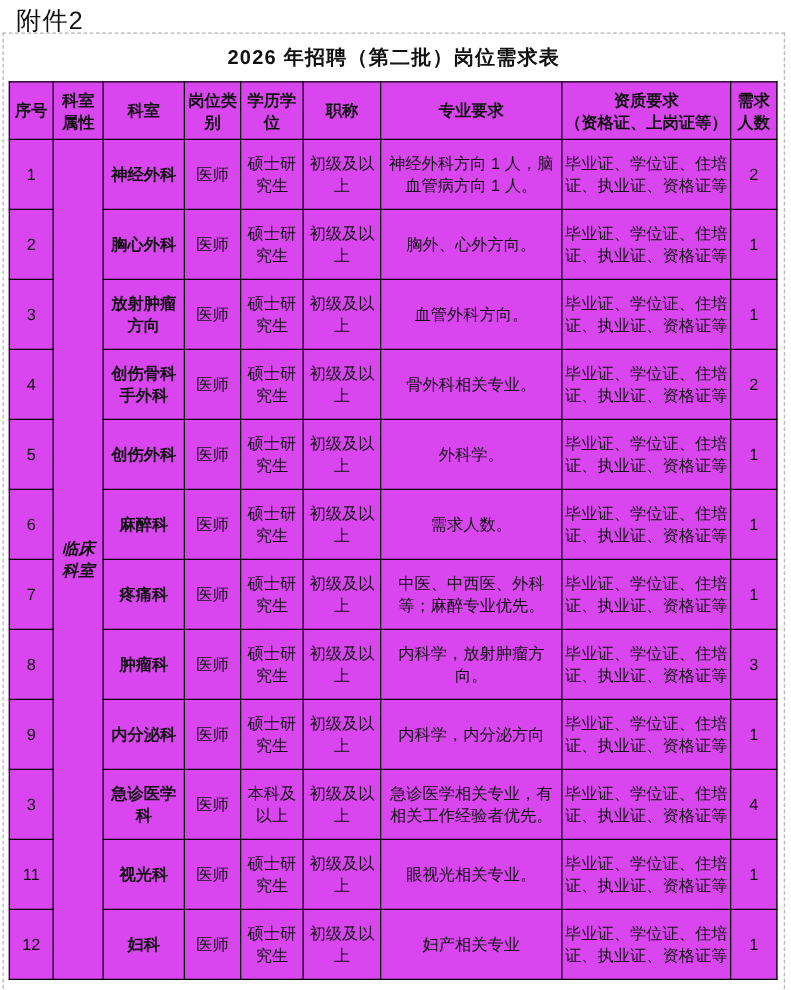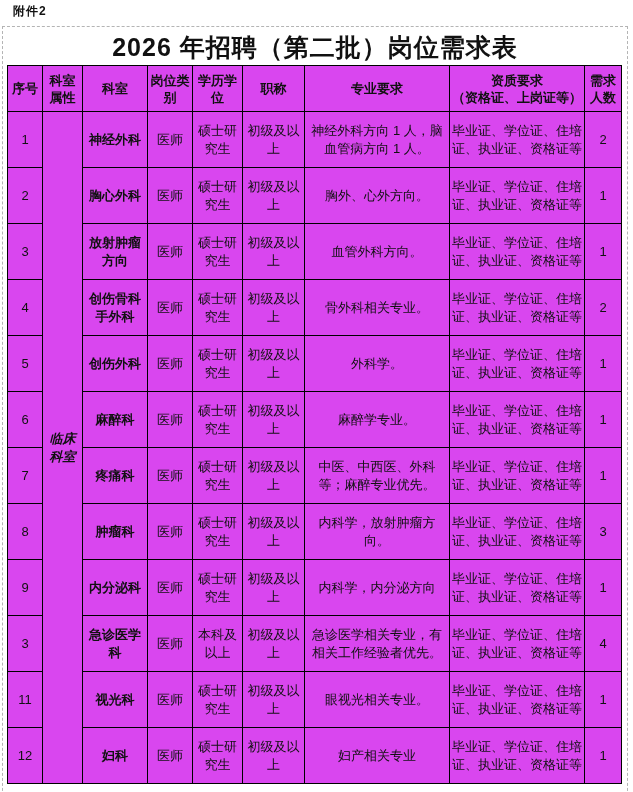--- a/index.html
+++ b/index.html
@@ -12,39 +12,39 @@
     height: 792px;
     position: relative;
     overflow: hidden;
     font-family: "Liberation Sans", sans-serif;
     color: #111111;
   }
   .attachment-label {
     position: absolute;
     left: 13px;
     top: 3px;
-    font-size: 12px;
-    font-weight: bold;
+    font-size: 20px;
+    font-weight: normal;
     letter-spacing: 1px;
   }
   .dashed-box {
     position: absolute;
     left: 2px;
     top: 26px;
     width: 626px;
     height: 790px; 
     border: 1px dashed #b4b4b4;
     box-sizing: border-box;
     background: #ffffff;
   }
   .doc-title {
     margin-top: 5px;
     height: 33px;
     text-align: center;
-    font-size: 25px;
+    font-size: 16px;
     font-weight: bold;
     letter-spacing: 1px;
     line-height: 30px;
     white-space: nowrap;
   }
   table.req-table {
     border-collapse: collapse;
     table-layout: fixed;
     width: 614px;
     margin-left: 4px;
@@ -178,21 +178,21 @@
         <td class="cell-major">外科学。</td>
         <td class="cell-qual">毕业证、学位证、住培证、执业证、资格证等</td>
         <td class="cell-count">1</td>
       </tr>
       <tr>
         <td class="cell-index">6</td>
         <td class="cell-dept">麻醉科</td>
         <td>医师</td>
         <td>硕士研究生</td>
         <td>初级及以上</td>
-        <td class="cell-major">麻醉学专业。</td>
+        <td class="cell-major">需求人数。</td>
         <td class="cell-qual">毕业证、学位证、住培证、执业证、资格证等</td>
         <td class="cell-count">1</td>
       </tr>
       <tr>
         <td class="cell-index">7</td>
         <td class="cell-dept">疼痛科</td>
         <td>医师</td>
         <td>硕士研究生</td>
         <td>初级及以上</td>
         <td class="cell-major">中医、中西医、外科等；麻醉专业优先。</td>

